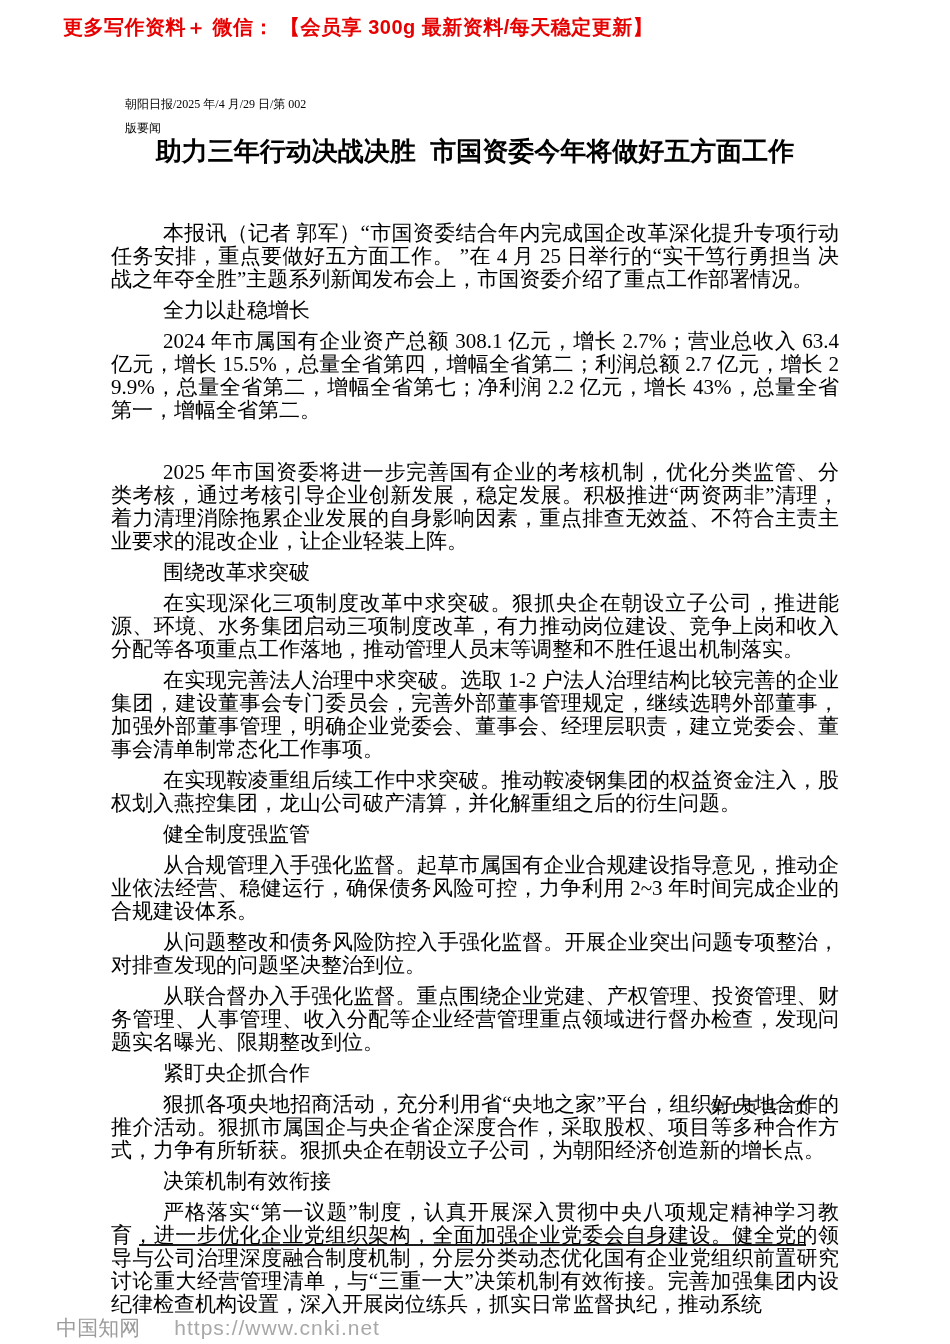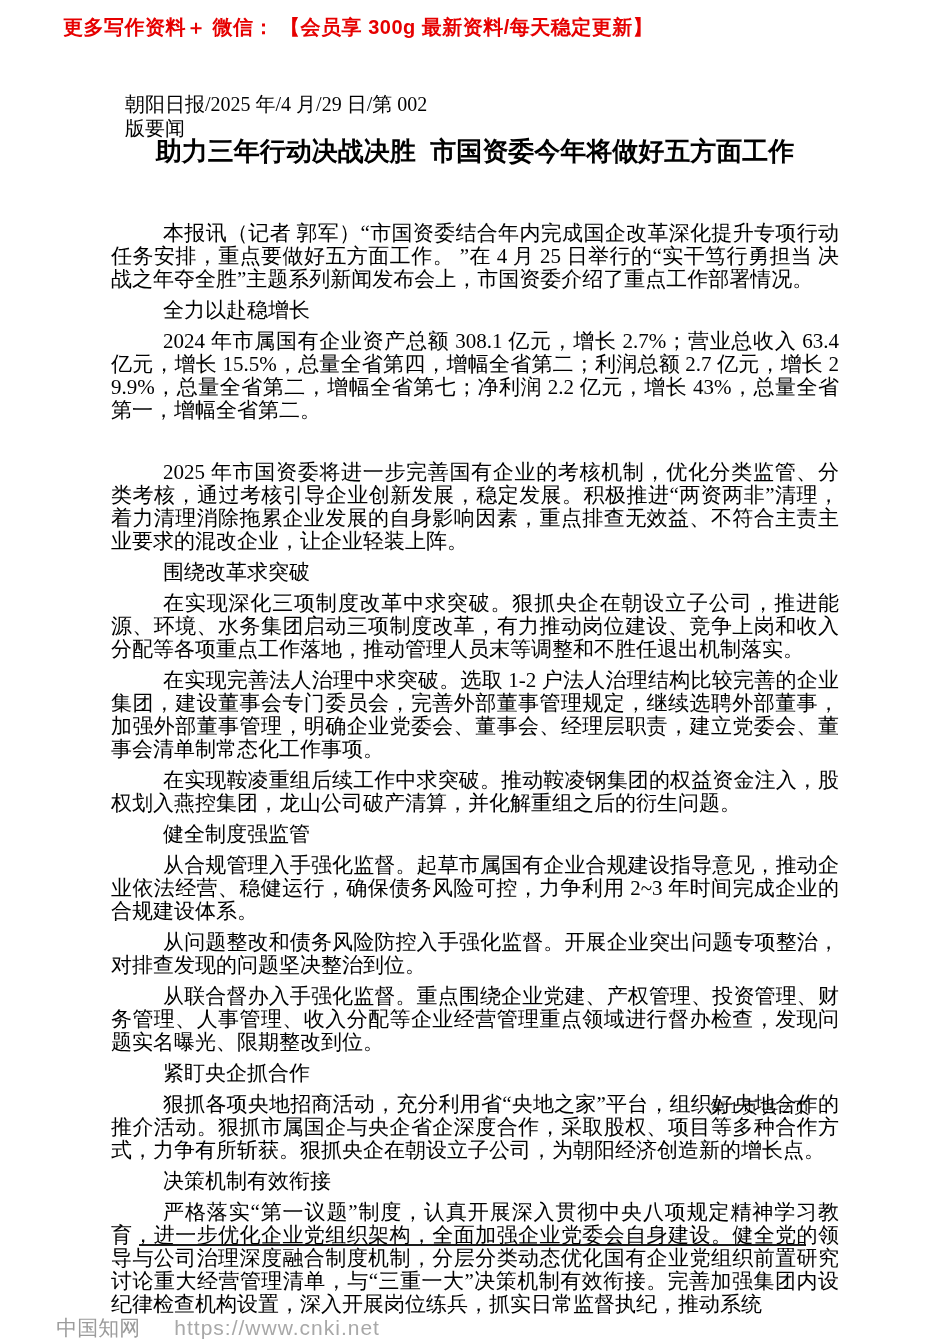--- a/index.html
+++ b/index.html
@@ -22,21 +22,21 @@
     color: #e60000;
     letter-spacing: 0.5px;
     white-space: pre;
   }
   
   .doc-head {
     position: absolute;
     left: 125px;
     top: 92px;
     font-family: "Liberation Serif", serif;
-    font-size: 20px;
+    font-size: 12px;
     line-height: 24px;
   }
   
   .title {
     position: absolute;
     left: 103px;
     top: 134px;
     width: 744px;
     text-align: center;
     font-size: 26px;

